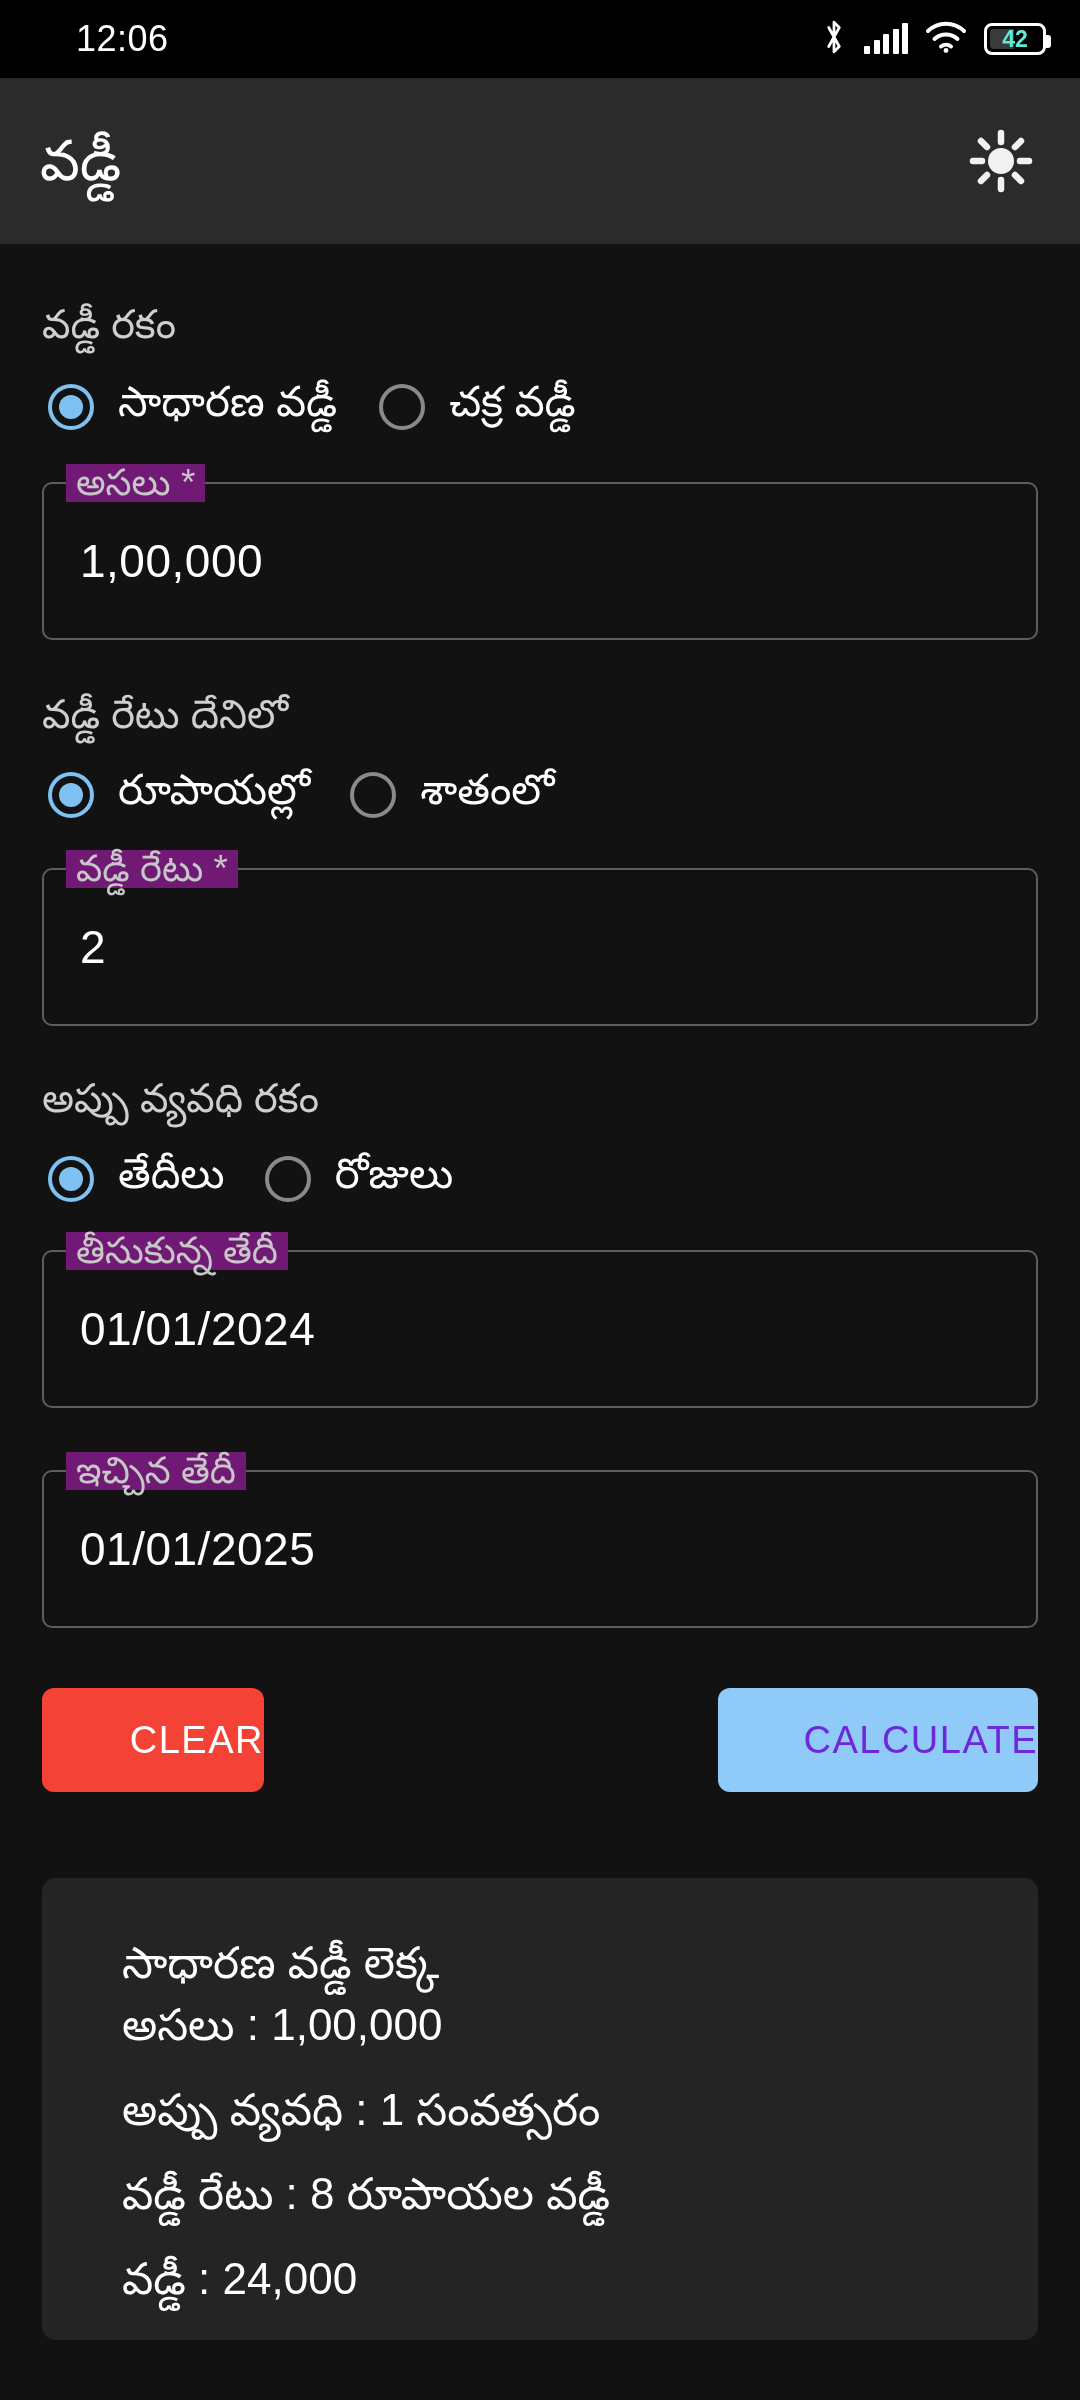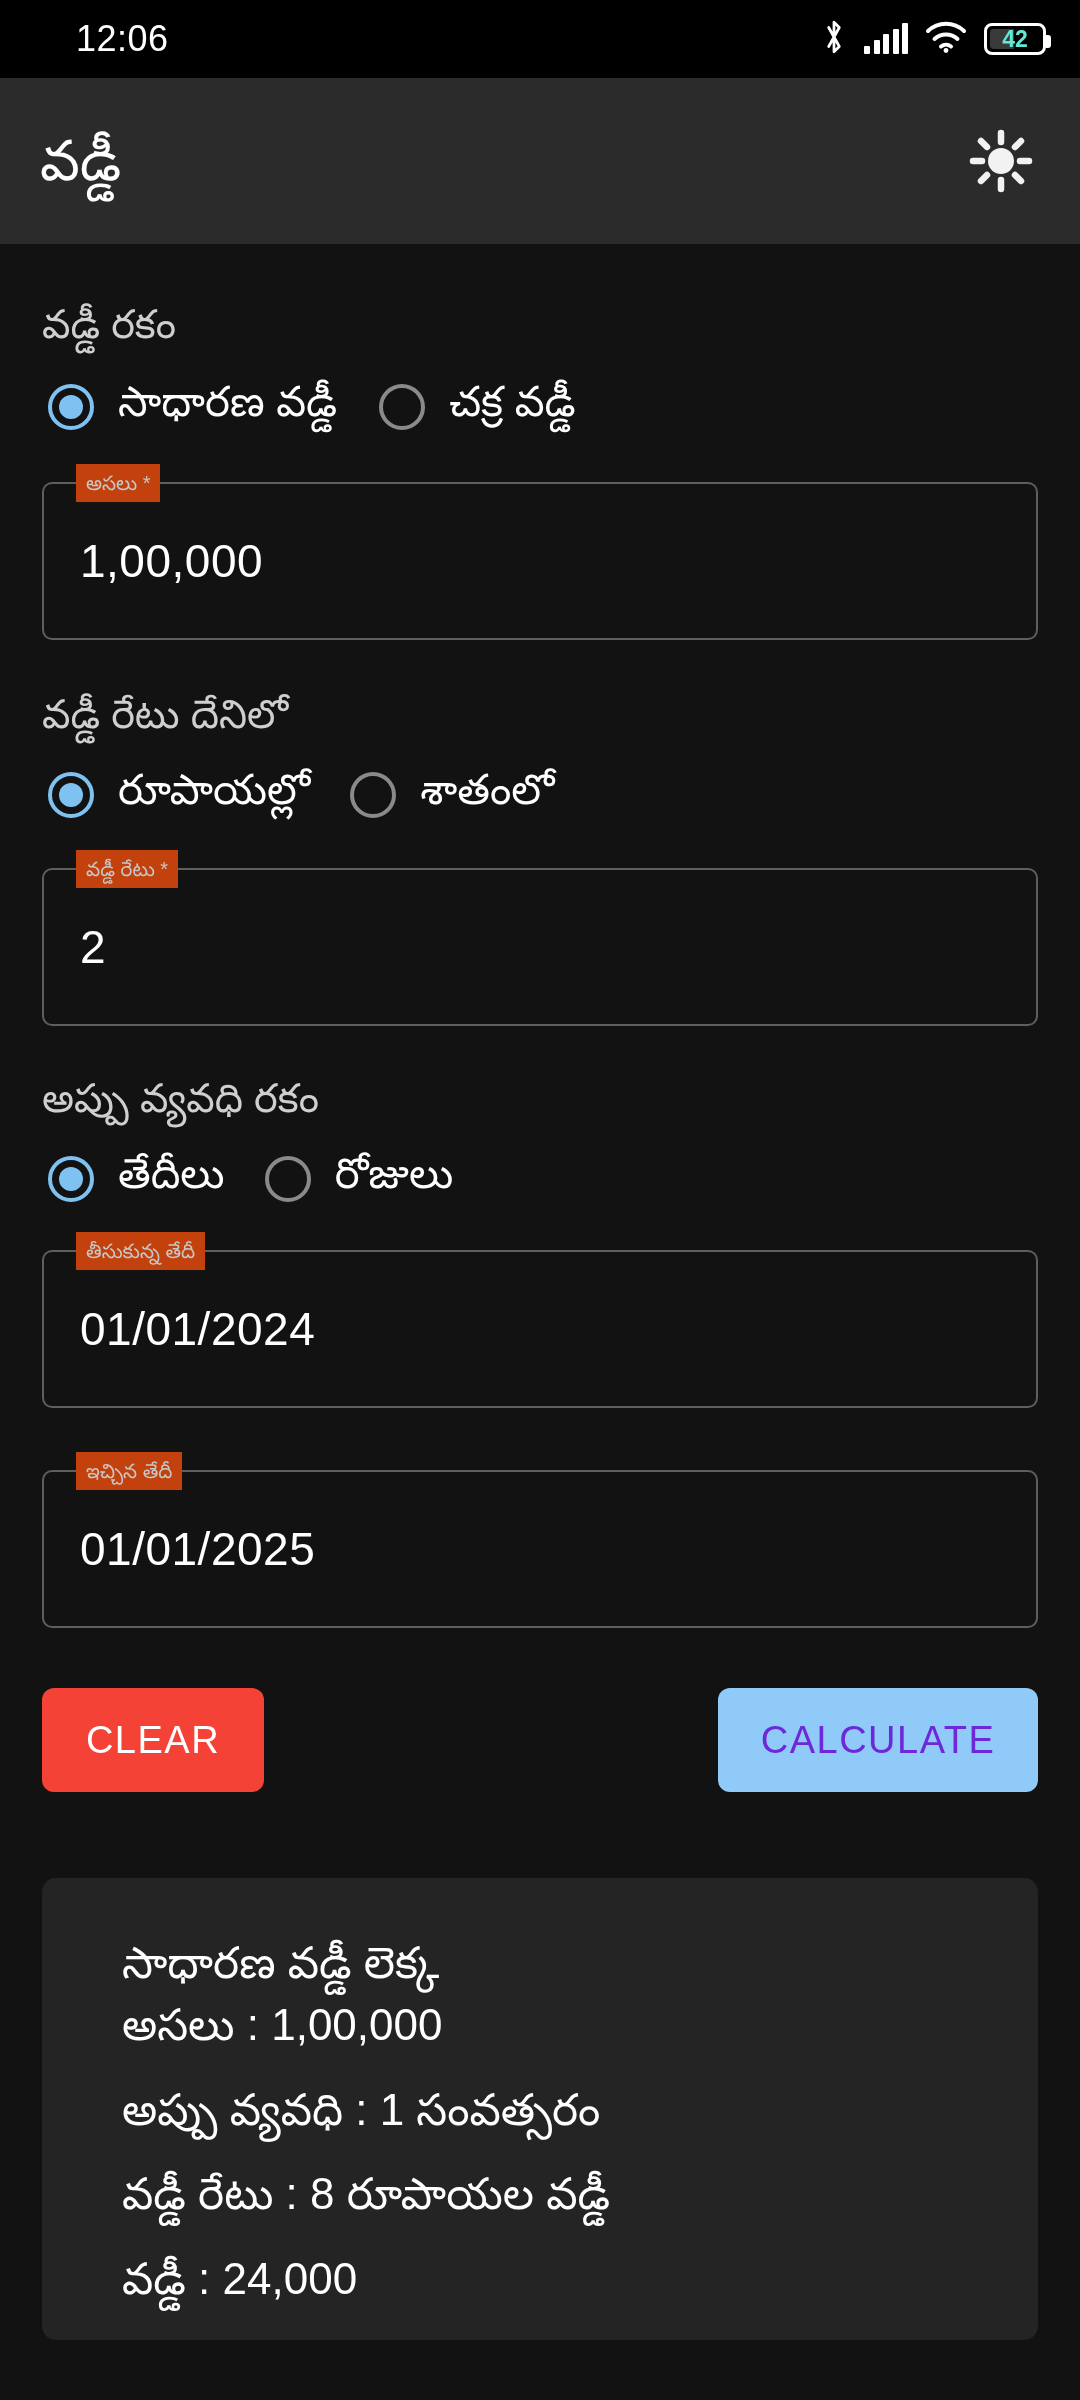--- a/index.html
+++ b/index.html
@@ -73,35 +73,36 @@
     content:""; width:24px; height:24px; border-radius:50%; background:#7fc2f2;
   }
   .radio-label{ color:#ffffff; font-size:42px; margin-left:24px; white-space:nowrap; }
 
   
   .field{
     position:relative; margin:0 42px; height:158px;
     border:2px solid #5e5e5e; border-radius:10px;
   }
   .field-label{
-    position:absolute; top:-20px; left:32px; padding:0 10px;
-    background:#c2410c; color:#c7c7c7; font-size:20px; line-height:38px;
+    position:absolute; top:-20px; left:22px; padding:0 10px;
+    background:#701a75; color:#c7c7c7; font-size:37px; line-height:38px;
     white-space:nowrap;
   }
   .field-value{
     position:absolute; left:36px; top:50%; transform:translateY(-50%);
     color:#ffffff; font-size:46px; letter-spacing:.5px;
   }
 
   
   .btn-row{ display:flex; justify-content:space-between; padding:0 42px; }
   .btn{
     border:none; border-radius:12px; cursor:pointer;
     font-size:38px; font-weight:500; letter-spacing:1.5px;
     font-family:"Liberation Sans","DejaVu Sans",sans-serif;
+    text-align:right;
   }
   .btn-clear{ background:#f44336; color:#ffffff; width:222px; height:104px; }
   .btn-calc{ background:#90caf9; color:#6d28d9; width:320px; height:104px; }
 
   
   .result-card{
     margin:0 42px; background:#242424; border-radius:14px;
     padding:54px 44px 30px 44px; overflow:hidden;
   }
   .result-line{ color:#ffffff; font-size:44px; line-height:1.42; white-space:nowrap;margin-left:36px; }

